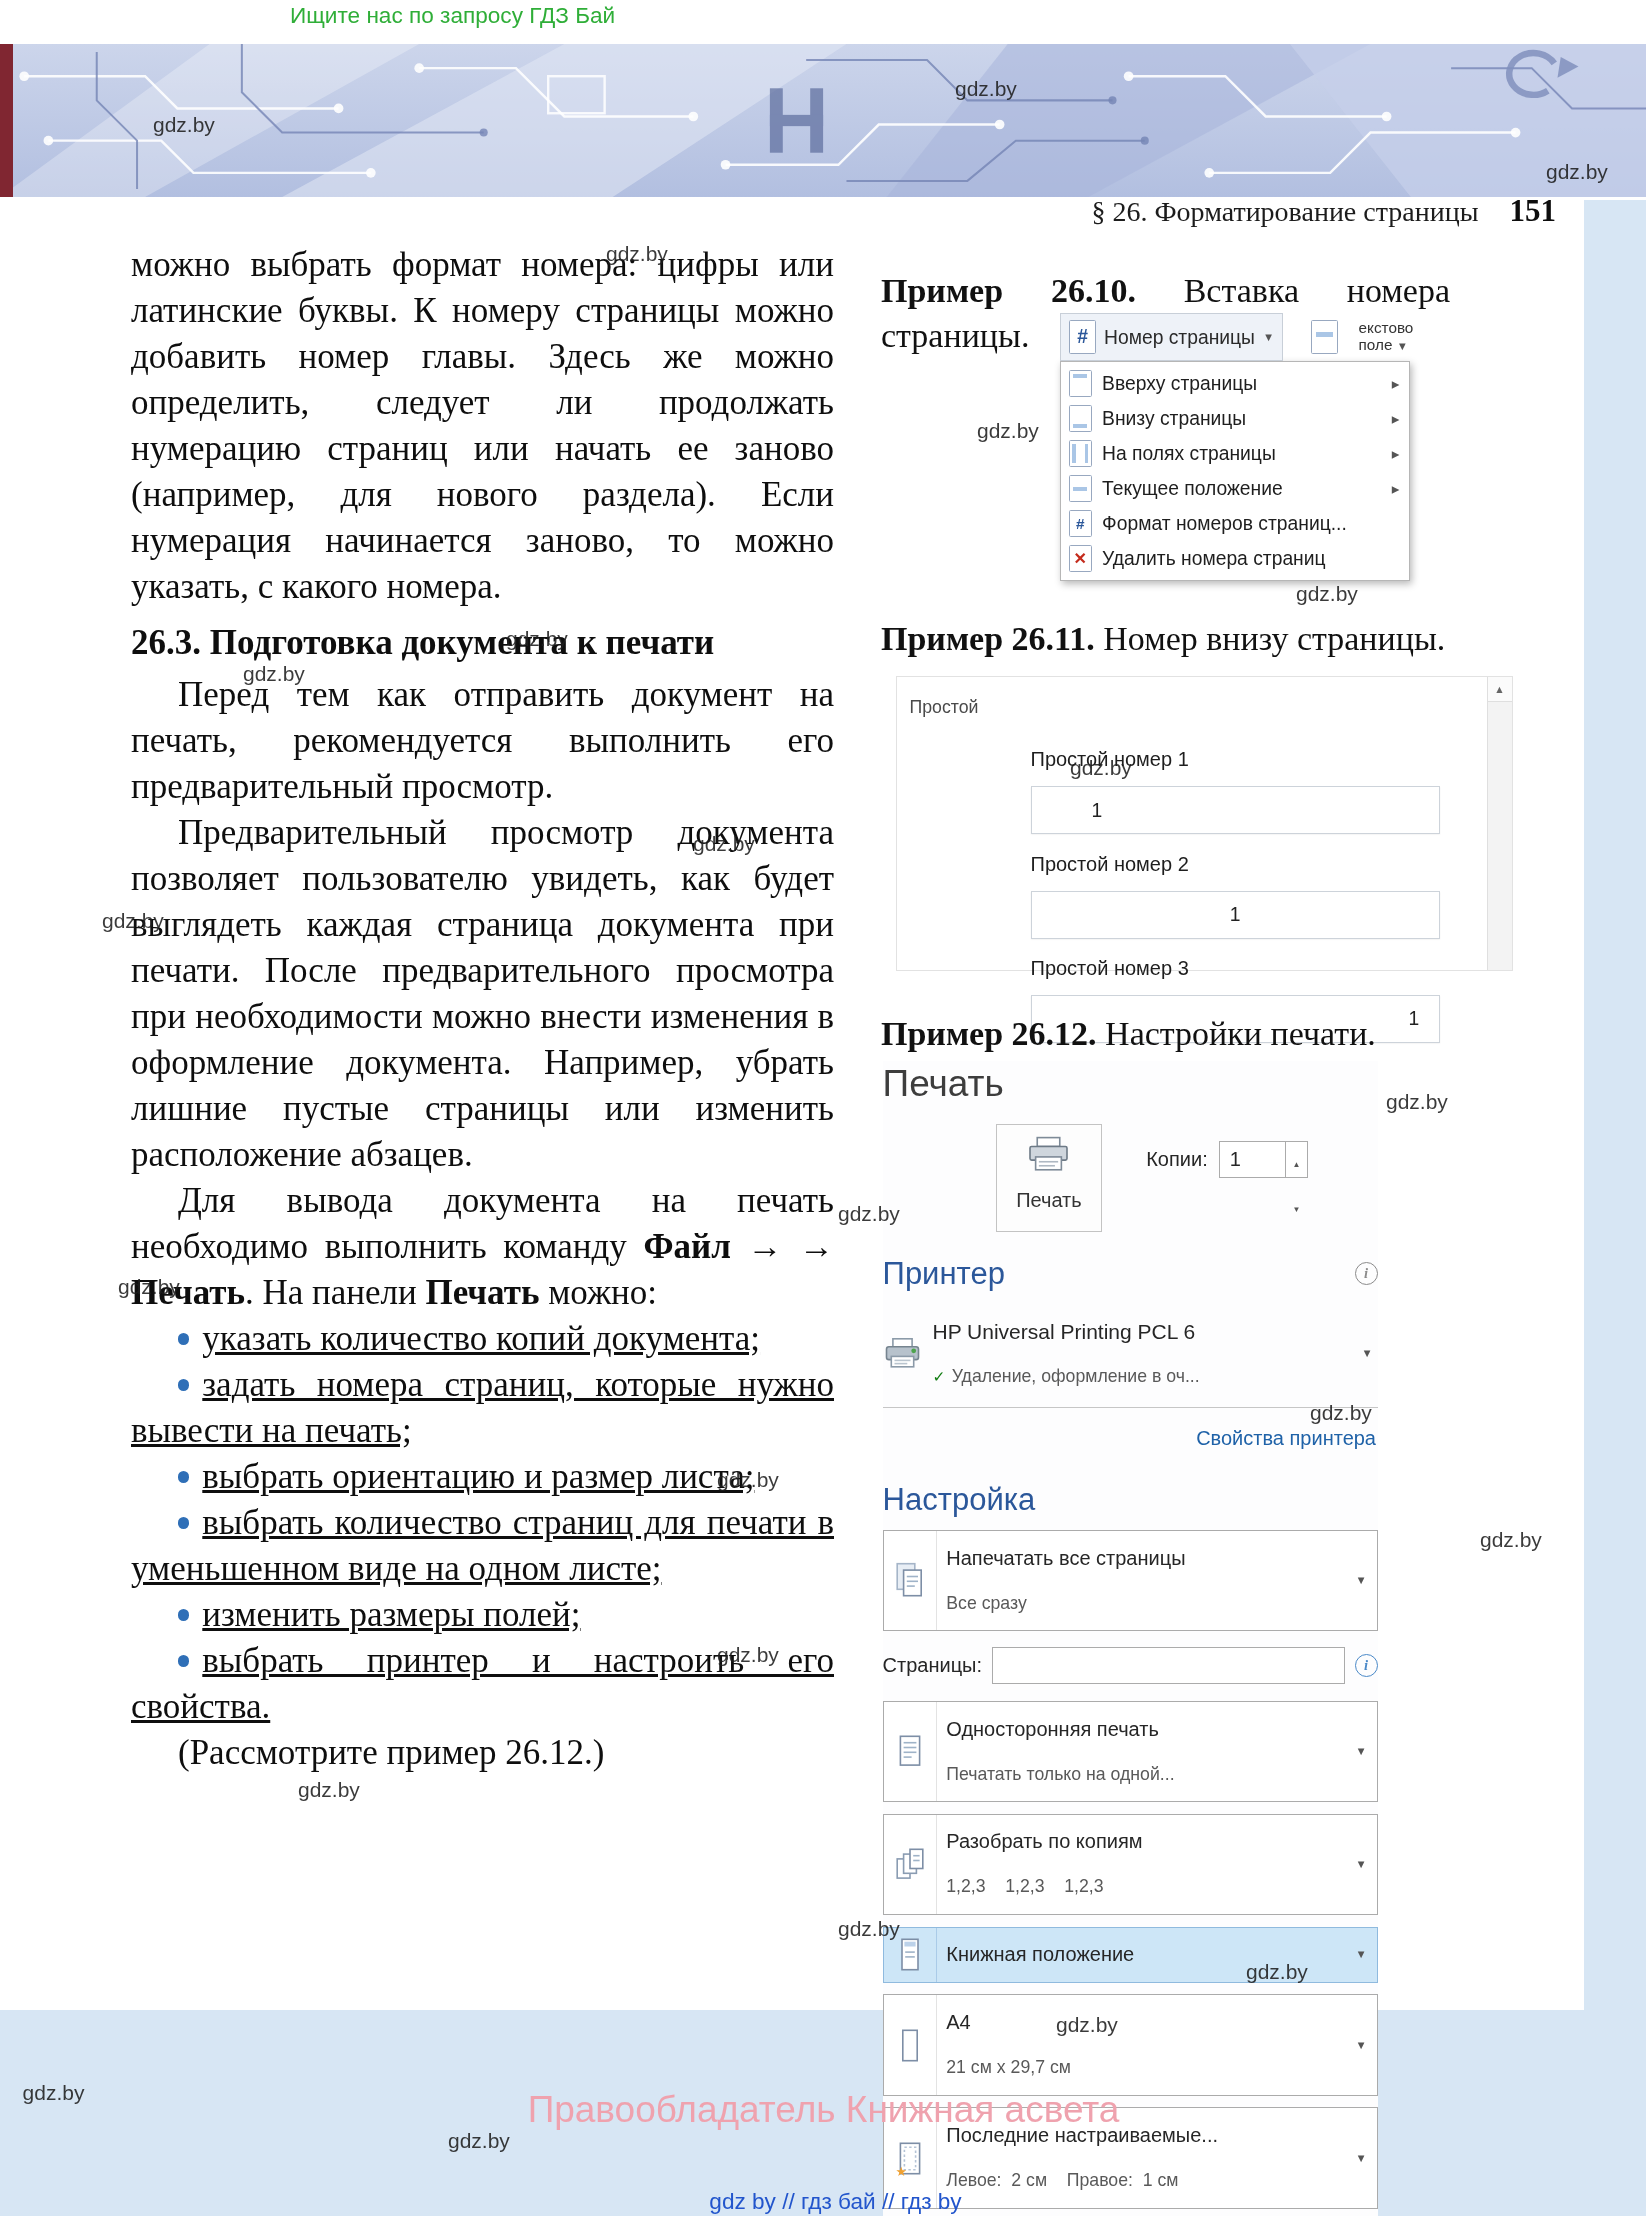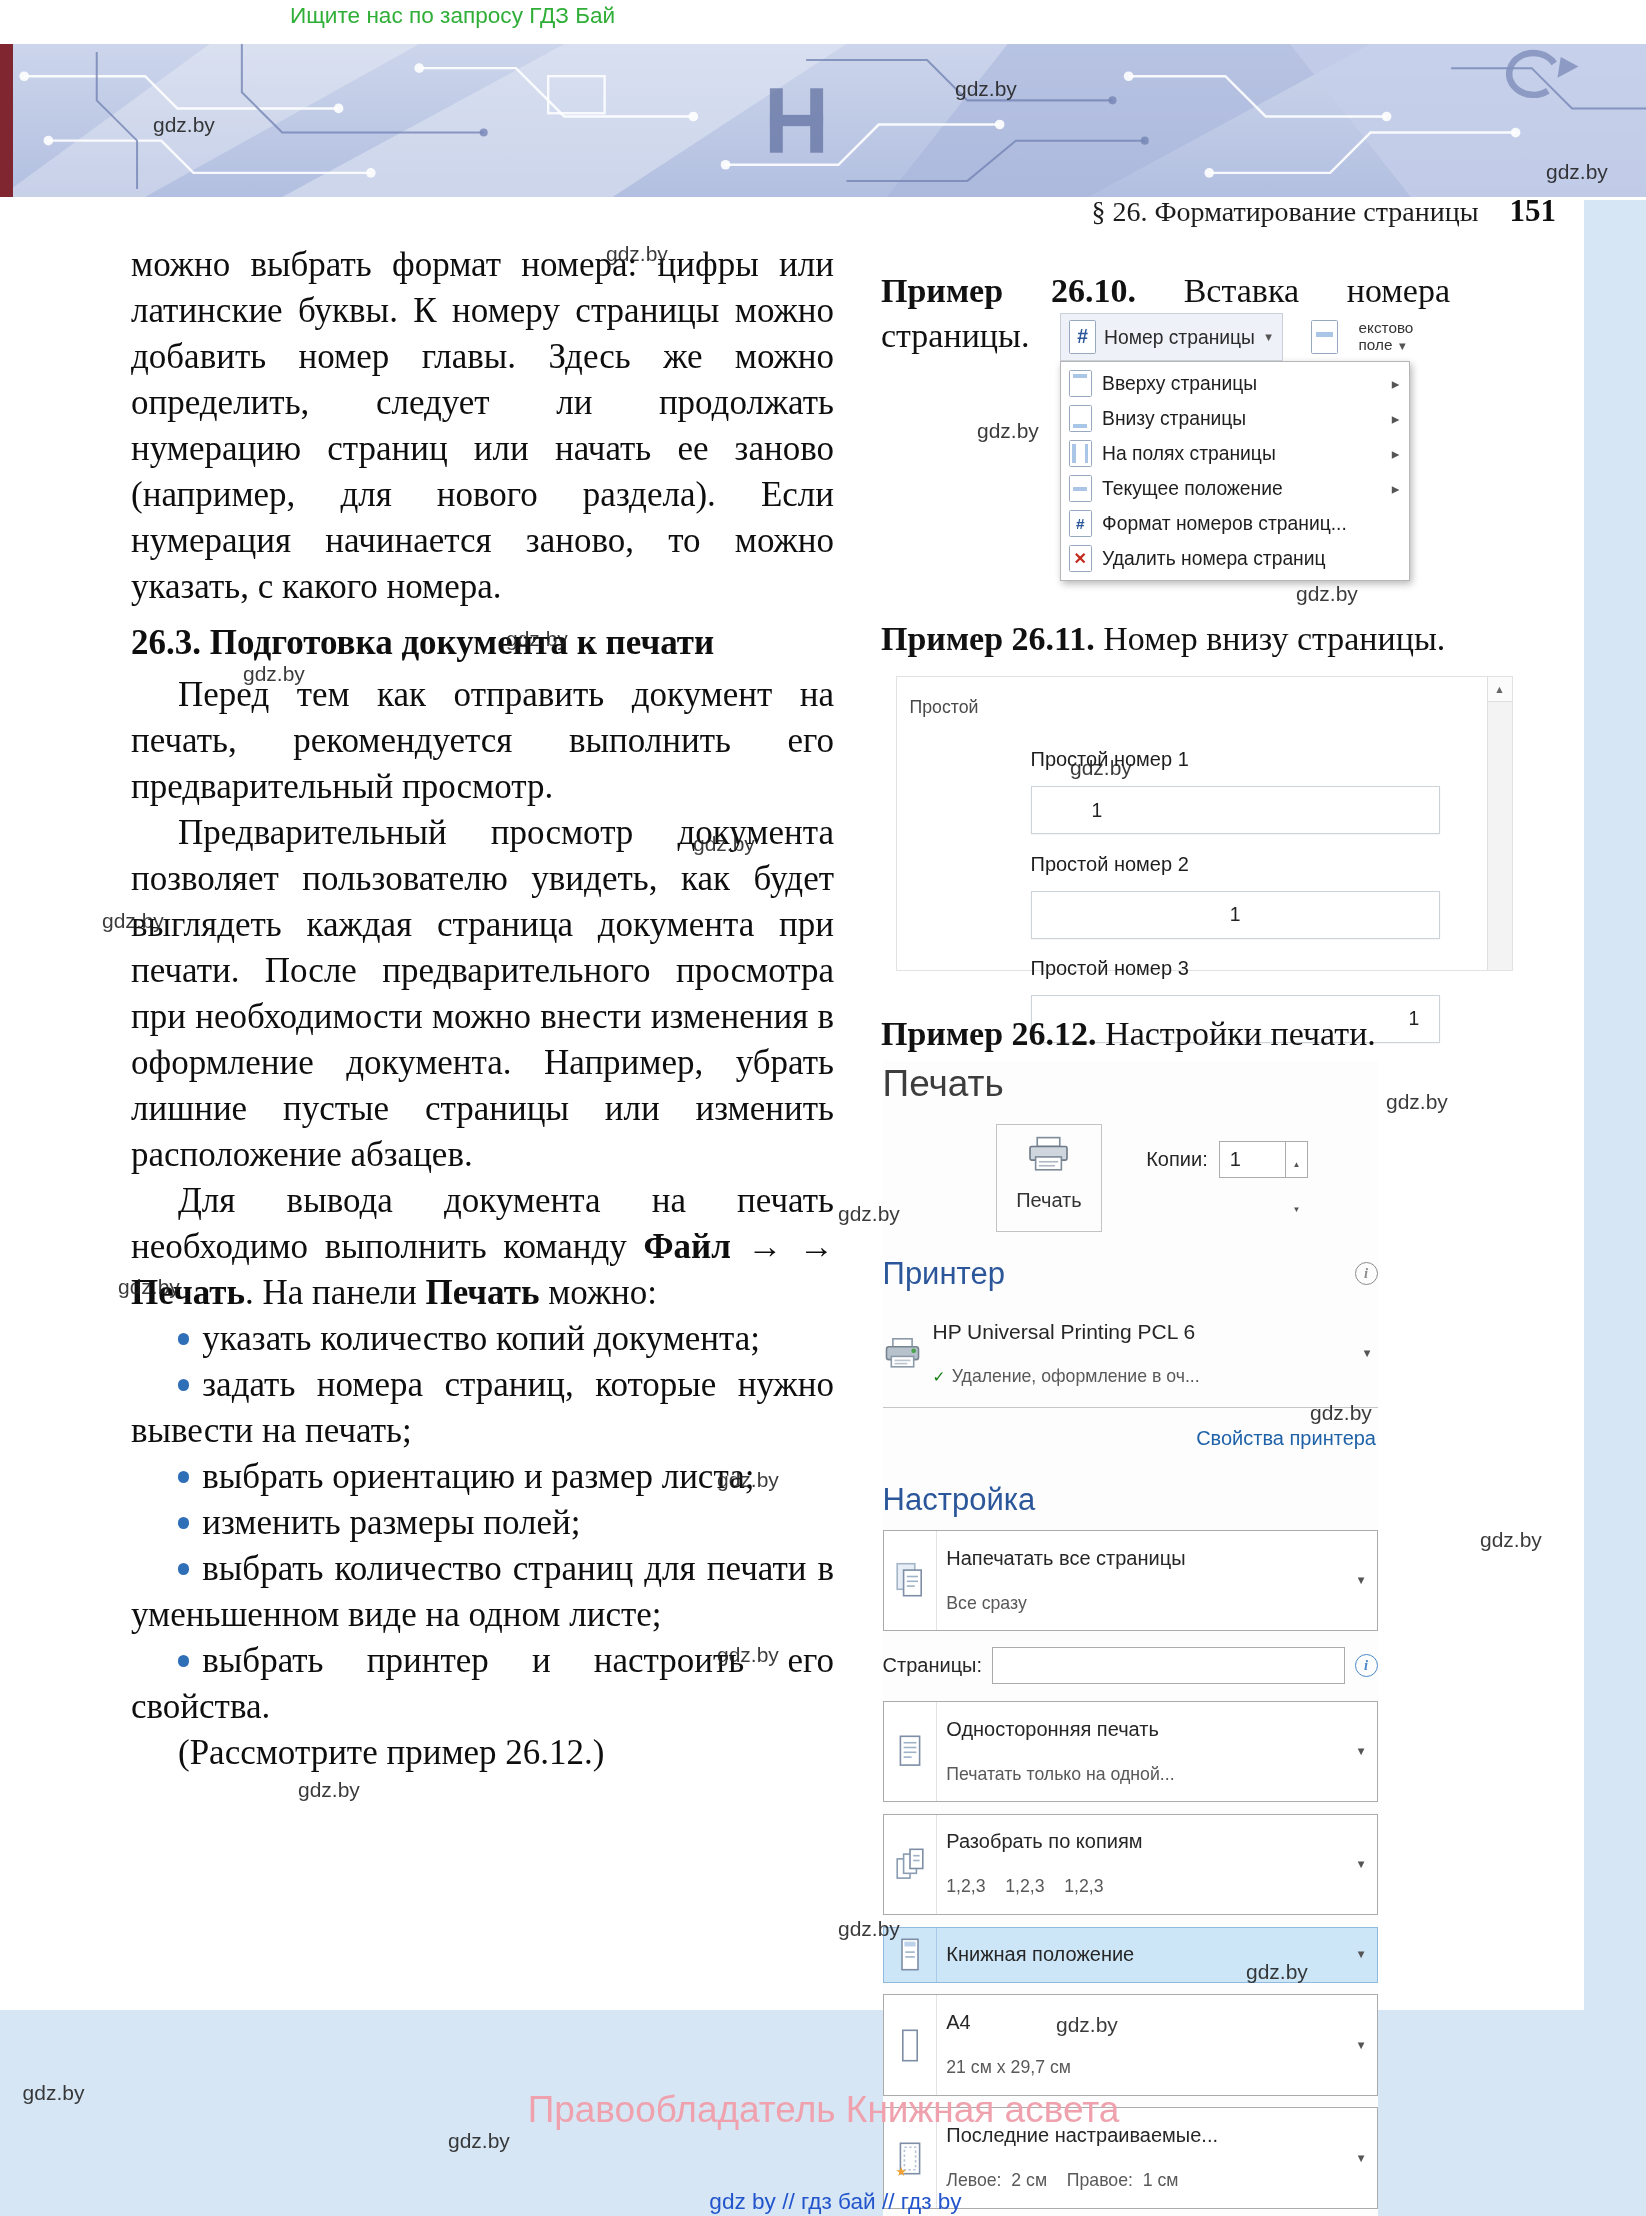--- a/index.html
+++ b/index.html
@@ -24,21 +24,21 @@
   .title-row .ttl {font-size:28px; color:#1c1c1c;}
   .title-row .num {font-size:31px; font-weight:bold; color:#0d0d0d;}
 
   
   .left-col {position:absolute; left:131px; top:242px; width:703px;
              font-size:35px; line-height:46px; color:#0e0e0e;}
   .left-col p {margin:0;}
   .just {text-align:justify;}
   .ind {text-indent:47px;}
   h3.section {font-size:35px; font-weight:bold; margin:9.7px 0 6.4px; line-height:46px;}
-  .bullet {text-indent:47px; text-align:justify;}
+  .bullet {text-indent:47px; text-align:justify;text-decoration:underline;}
   .dot {display:inline-block; width:11.3px; height:11.3px; border-radius:50%;
         background:#2f6fb7; margin-right:13px; vertical-align:middle; position:relative; top:-3.2px;}
 
   
   .right-col {position:absolute; left:881px; top:268px; width:645px; height:1717px;
               font-size:34px; line-height:45px;}
   .caption {position:absolute; margin:0; text-align:justify;}
   .cap10 {top:0; left:0; width:569px;}
   .cap11 {top:348px; left:0; width:598px;}
   .cap12 {top:743px; left:0; white-space:nowrap;}
@@ -219,22 +219,22 @@
   <div class="left-col">
     <p class="just">можно выбрать формат номера: цифры или латинские буквы. К номеру страницы можно добавить номер главы. Здесь же можно определить, следует ли продолжать нумерацию страниц или начать ее заново (например, для нового раздела). Если нумерация начинается заново, то можно указать, с какого номера.</p>
     <h3 class="section">26.3. Подготовка документа к печати</h3>
     <p class="just ind">Перед тем как отправить документ на печать, рекомендуется выполнить его предварительный просмотр.</p>
     <p class="just ind">Предварительный просмотр документа позволяет пользователю увидеть, как будет выглядеть каждая страница документа при печати. После предварительного просмотра при необходимости можно внести изменения в оформление документа. Например, убрать лишние пустые страницы или изменить расположение абзацев.</p>
     <p class="just ind"><span style="font-weight: normal;">Для вывода документа на печать необходимо выполнить команду </span><span style="font-weight: bold;">Файл</span><span style="font-weight: normal;"> → → </span><span style="font-weight: bold;">Печать</span><span style="font-weight: normal;">. На панели </span><span style="font-weight: bold;">Печать</span><span style="font-weight: normal;"> можно:</span></p>
 
     <p class="bullet"><span class="dot"></span><span>указать количество копий документа;</span></p>
     <p class="bullet"><span class="dot"></span><span>задать номера страниц, которые нужно вывести на печать;</span></p>
     <p class="bullet"><span class="dot"></span><span>выбрать ориентацию и размер листа;</span></p>
+    <p class="bullet"><span class="dot"></span><span>выбрать количество страниц для печати в уменьшенном виде на одном листе;</span></p>
     <p class="bullet"><span class="dot"></span><span>изменить размеры полей;</span></p>
-    <p class="bullet"><span class="dot"></span><span>выбрать количество страниц для печати в уменьшенном виде на одном листе;</span></p>
     <p class="bullet"><span class="dot"></span><span>выбрать принтер и настроить его свойства.</span></p>
 
     <p class="ind">(Рассмотрите пример 26.12.)</p>
   </div>
 
   <div class="right-col">
 
     <p class="caption cap10"><span style="font-weight: bold;">Пример 26.10.</span><span style="font-weight: normal;"> Вставка номера страницы.</span></p>
 
     <div class="menu-shot">

